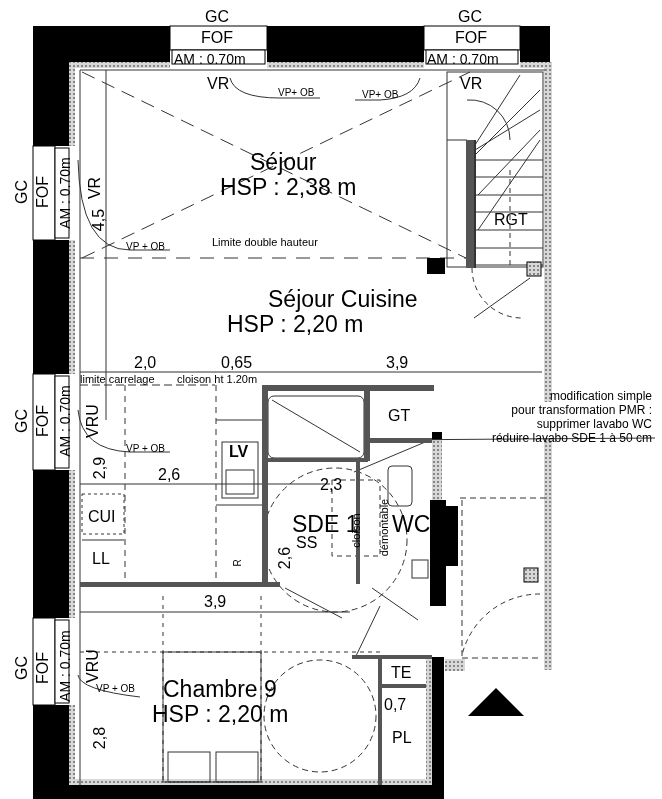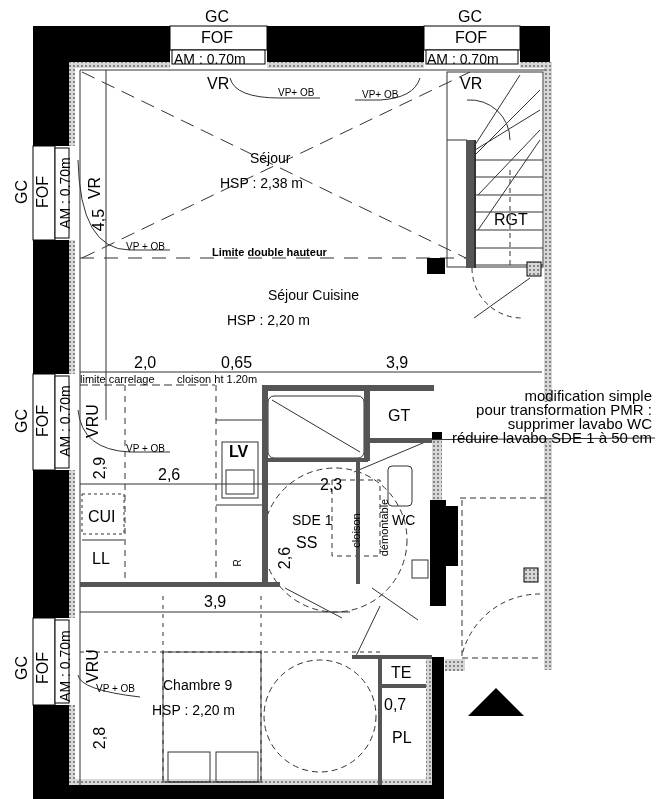--- a/index.html
+++ b/index.html
@@ -1,25 +1,25 @@
 <!DOCTYPE html>
 <html><head>
 <meta charset="utf-8">
 <style>
   html, body { margin:0; padding:0; background:#ffffff; }
   body { width:662px; height:799px; position:relative; overflow:hidden;
          font-family:"Liberation Sans", sans-serif; color:#000; }
   #plan { position:absolute; left:0; top:0; }
   .lbl { position:absolute; white-space:nowrap; line-height:1; color:#000; }
-  .big { font-size:14px; text-align:center; }
+  .big { font-size:23px; text-align:center; }
   .med { font-size:16px; }
   .sm  { font-size:11px; }
   .xs  { font-size:10px; }
   .rot { transform-origin:center center; transform:rotate(-90deg); }
-  .note { position:absolute; font-size:15px; text-align:right; line-height:14px; }
+  .note { position:absolute; font-size:12px; text-align:right; line-height:14px; }
 </style>
 </head>
 <body>
 
 <svg id="plan" width="662" height="799" viewBox="0 0 662 799">
   <defs>
     <pattern id="ins" width="4" height="4" patternUnits="userSpaceOnUse">
       <rect width="4" height="4" fill="#d8d8d8"></rect>
       <circle cx="2" cy="2" r="1" fill="#6a6a6a"></circle>
     </pattern>
@@ -208,21 +208,21 @@
 <div class="lbl xs" style="left:126px;top:444px;">VP + OB</div>
 
 <div class="lbl med rot" style="left:10px;top:660px;">GC</div>
 <div class="lbl med rot" style="left:27px;top:660px;">FOF</div>
 <div class="lbl rot" style="left:29px;top:659px;font-size:14px;">AM : 0.70m</div>
 <div class="lbl med rot" style="left:76px;top:658px;">VRU</div>
 <div class="lbl xs" style="left:96px;top:684px;">VP + OB</div>
 
 <div class="lbl big" style="left:250px;top:151px;">Séjour</div>
 <div class="lbl big" style="left:220px;top:176px;">HSP : 2,38 m</div>
-<div class="lbl sm" style="left:212px;top:247px;font-weight:bold;">Limite double hauteur</div>
+<div class="lbl sm" style="left:212px;top:237px;">Limite double hauteur</div>
 <div class="lbl big" style="left:220px;top:288px;margin-left:48px;">Séjour Cuisine</div>
 <div class="lbl big" style="left:227px;top:313px;">HSP : 2,20 m</div>
 <div class="lbl med" style="left:494px;top:212px;">RGT</div>
 
 <div class="lbl med" style="left:134px;top:355px;">2,0</div>
 <div class="lbl med" style="left:221px;top:355px;">0,65</div>
 <div class="lbl med" style="left:386px;top:355px;">3,9</div>
 <div class="lbl sm" style="left:80px;top:374px;">limite carrelage</div>
 <div class="lbl sm" style="left:177px;top:374px;">cloison ht 1.20m</div>
 

